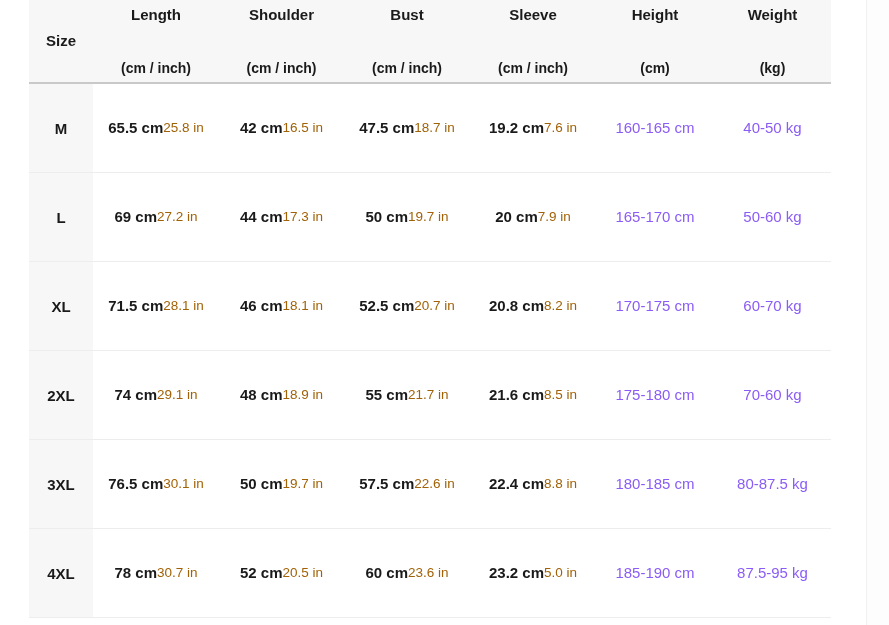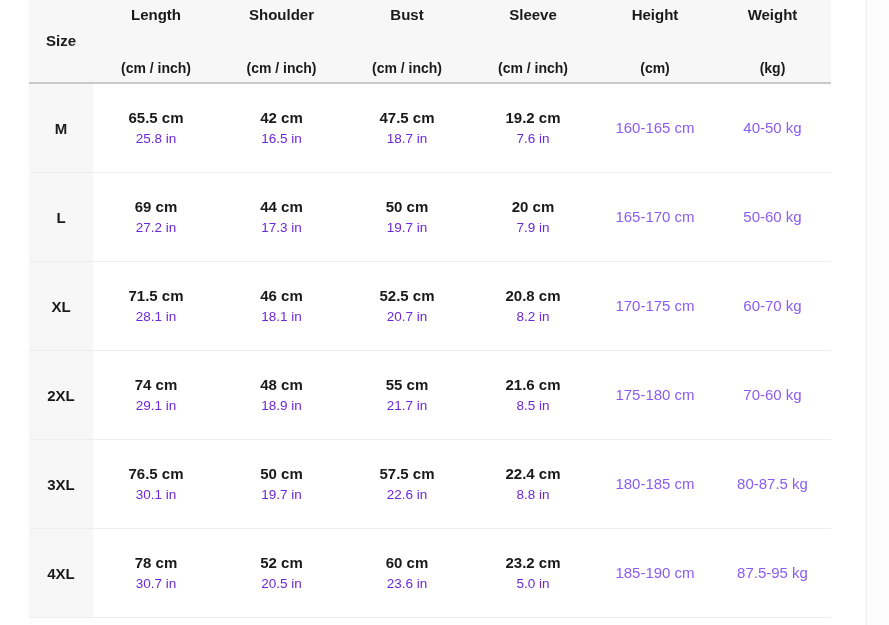--- a/index.html
+++ b/index.html
@@ -87,34 +87,34 @@
   
   .col-size {
     background: #f7f7f7;
     font-weight: bold;
     font-size: 15px;
     color: #1a1a1a;
   }
 
   .dual-value {
     display: flex;
-    flex-direction: column;
+    flex-direction: row;
     align-items: center;
     justify-content: center;
     line-height: 1.5;
   }
   .val-cm {
     font-size: 15px;
     font-weight: bold;
     color: #1a1a1a;
   }
   .val-in {
     font-size: 13.5px;
     font-weight: normal;
-    color: #6d28d9;
+    color: #a16207;
   }
   .val-plain {
     font-size: 15px;
     font-weight: normal;
     color: #8b5cf6;
   }
 </style>
 </head>
 <body>
 

